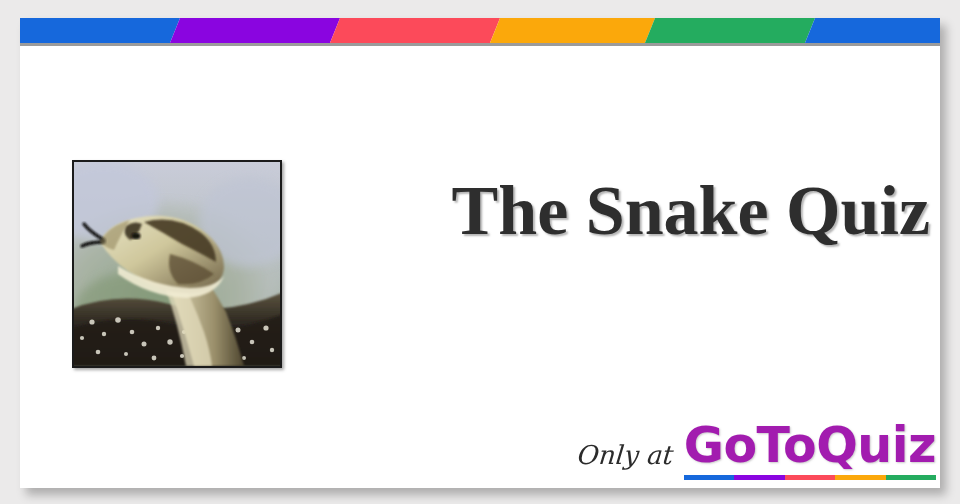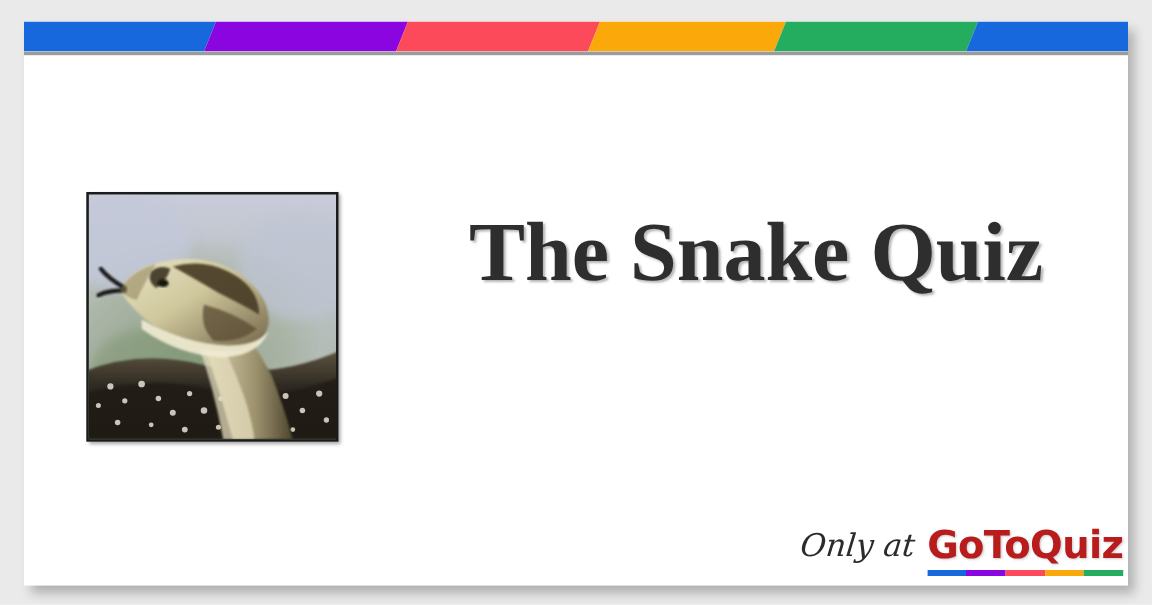--- a/index.html
+++ b/index.html
@@ -68,21 +68,21 @@
     overflow: hidden;
   }
   .photo-frame svg { display: block; }
 
   
   .title {
     position: absolute;
     left: 330px;
     top: 176px;
     width: 600px;
-    text-align: center;
+    text-align: right;
     font-family: "Liberation Serif", "DejaVu Serif", serif;
     font-weight: bold;
     font-size: 70px;
     line-height: 1.0;
     color: #2e2e2e;
     letter-spacing: 0px;
     text-shadow: 2px 2px 2px rgba(120,120,120,0.55);
     white-space: nowrap;
   }
 
@@ -101,23 +101,23 @@
     color: #2b2b2b;
     margin-right: 10px;
     margin-bottom: 10px;
     transform: skewX(-6deg);
     white-space: nowrap;
   }
   .logo-mark { position: relative; }
   .logo-word {
     font-family: "DejaVu Sans", "Liberation Sans", sans-serif;
     font-weight: bold;
-    font-size: 32px;
+    font-size: 49px;
     line-height: 1;
-    color: #b91c1c;
+    color: #a21caf;
     letter-spacing: -0.5px;
     text-shadow: 1px 1px 2px rgba(150,150,150,0.5);
     white-space: nowrap;
   }
   .logo-bar {
     display: flex;
     margin-top: 5px;
     height: 5px;
     width: 100%;
   }

